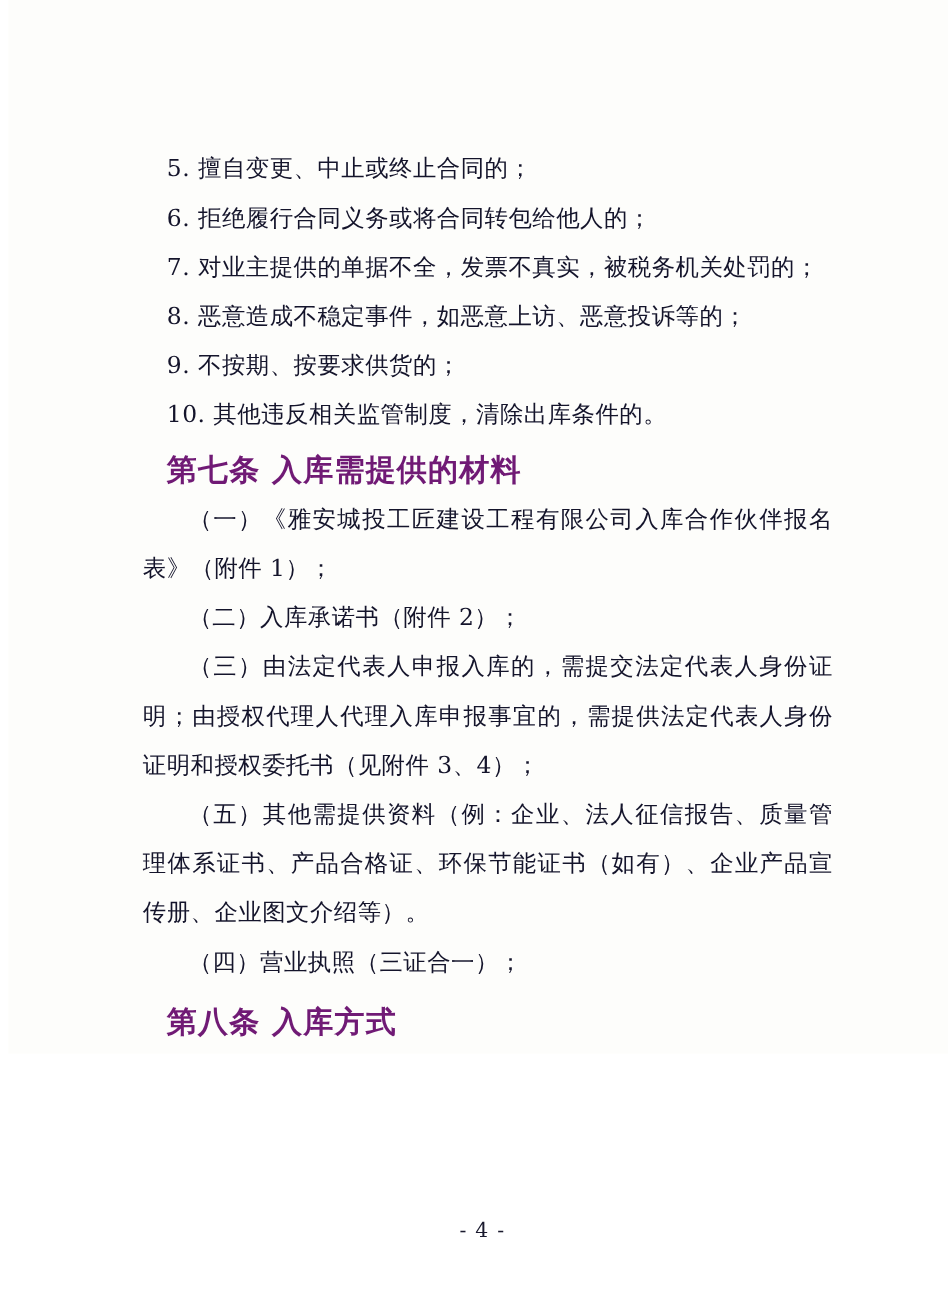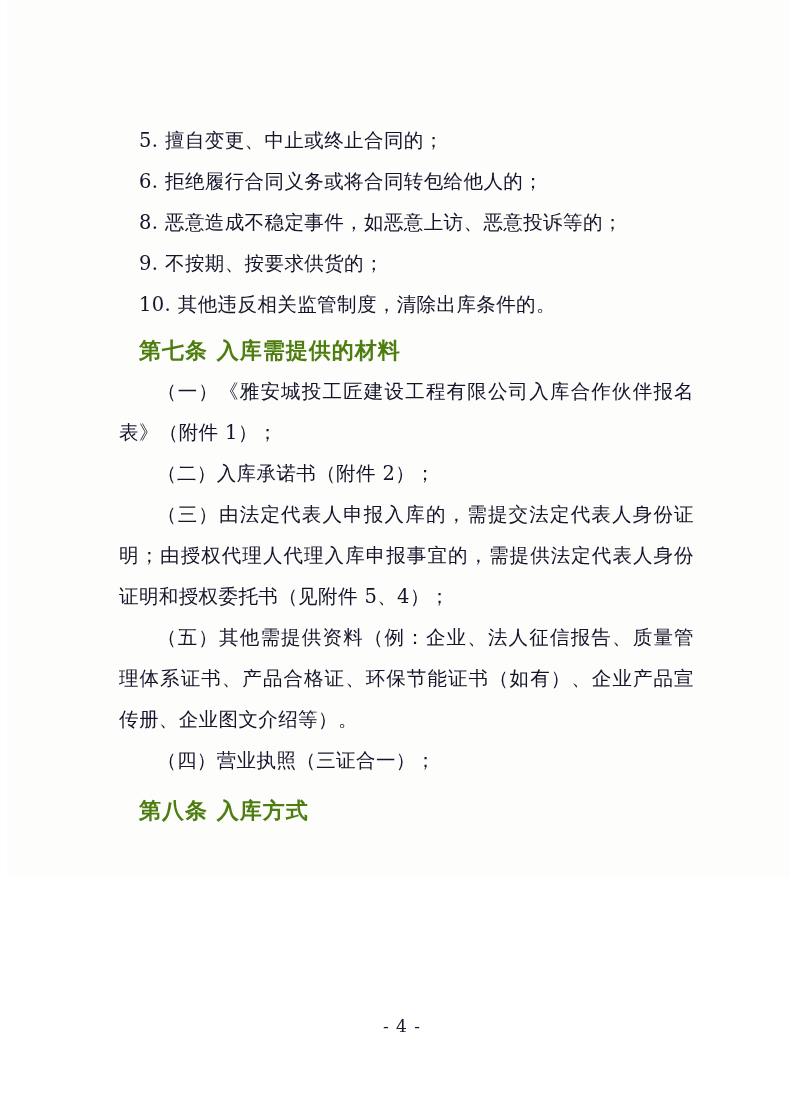--- a/index.html
+++ b/index.html
@@ -37,26 +37,26 @@
     text-justify: inter-ideograph;
     color: #14142b;
   }
   .indent {
     text-indent: 38px;
   }
   .indent-list {
     text-indent: 20px;
   }
   .heading {
-    font-size: 22px;
+    font-size: 25px;
     line-height: 41px;
     font-weight: bold;
     text-indent: 20px;
     letter-spacing: 1px;
-    color: #4d7c0f;
+    color: #701a75;
     margin: 0;
   }
   .gap-sm { height: 5px; }
   .gap-md { height: 9px; }
   .footer {
     position: absolute;
     left: 0;
     top: 1016px;
     width: 790px;
     text-align: center;
@@ -67,30 +67,31 @@
   }
 </style>
 </head>
 <body>
 
 <div class="page">
   <div class="content">
 
     <p class="para indent-list">5. 擅自变更、中止或终止合同的；</p>
     <p class="para indent-list">6. 拒绝履行合同义务或将合同转包给他人的；</p>
+    <p class="para indent-list">7. 对业主提供的单据不全，发票不真实，被税务机关处罚的；</p>
     <p class="para indent-list">8. 恶意造成不稳定事件，如恶意上访、恶意投诉等的；</p>
     <p class="para indent-list">9. 不按期、按要求供货的；</p>
     <p class="para indent-list">10. 其他违反相关监管制度，清除出库条件的。</p>
 
     <div class="gap-sm"></div>
     <p class="heading">第七条  入库需提供的材料</p>
 
     <p class="para indent">（一）《雅安城投工匠建设工程有限公司入库合作伙伴报名表》（附件 1）；</p>
     <p class="para indent">（二）入库承诺书（附件 2）；</p>
-    <p class="para indent">（三）由法定代表人申报入库的，需提交法定代表人身份证明；由授权代理人代理入库申报事宜的，需提供法定代表人身份证明和授权委托书（见附件 5、4）；</p>
+    <p class="para indent">（三）由法定代表人申报入库的，需提交法定代表人身份证明；由授权代理人代理入库申报事宜的，需提供法定代表人身份证明和授权委托书（见附件 3、4）；</p>
     <p class="para indent">（五）其他需提供资料（例：企业、法人征信报告、质量管理体系证书、产品合格证、环保节能证书（如有）、企业产品宣传册、企业图文介绍等）。</p>
     <p class="para indent">（四）营业执照（三证合一）；</p>
 
     <div class="gap-md"></div>
     <p class="heading">第八条  入库方式</p>
 
 
   </div>
 
   <div class="footer">- 4 -</div>

